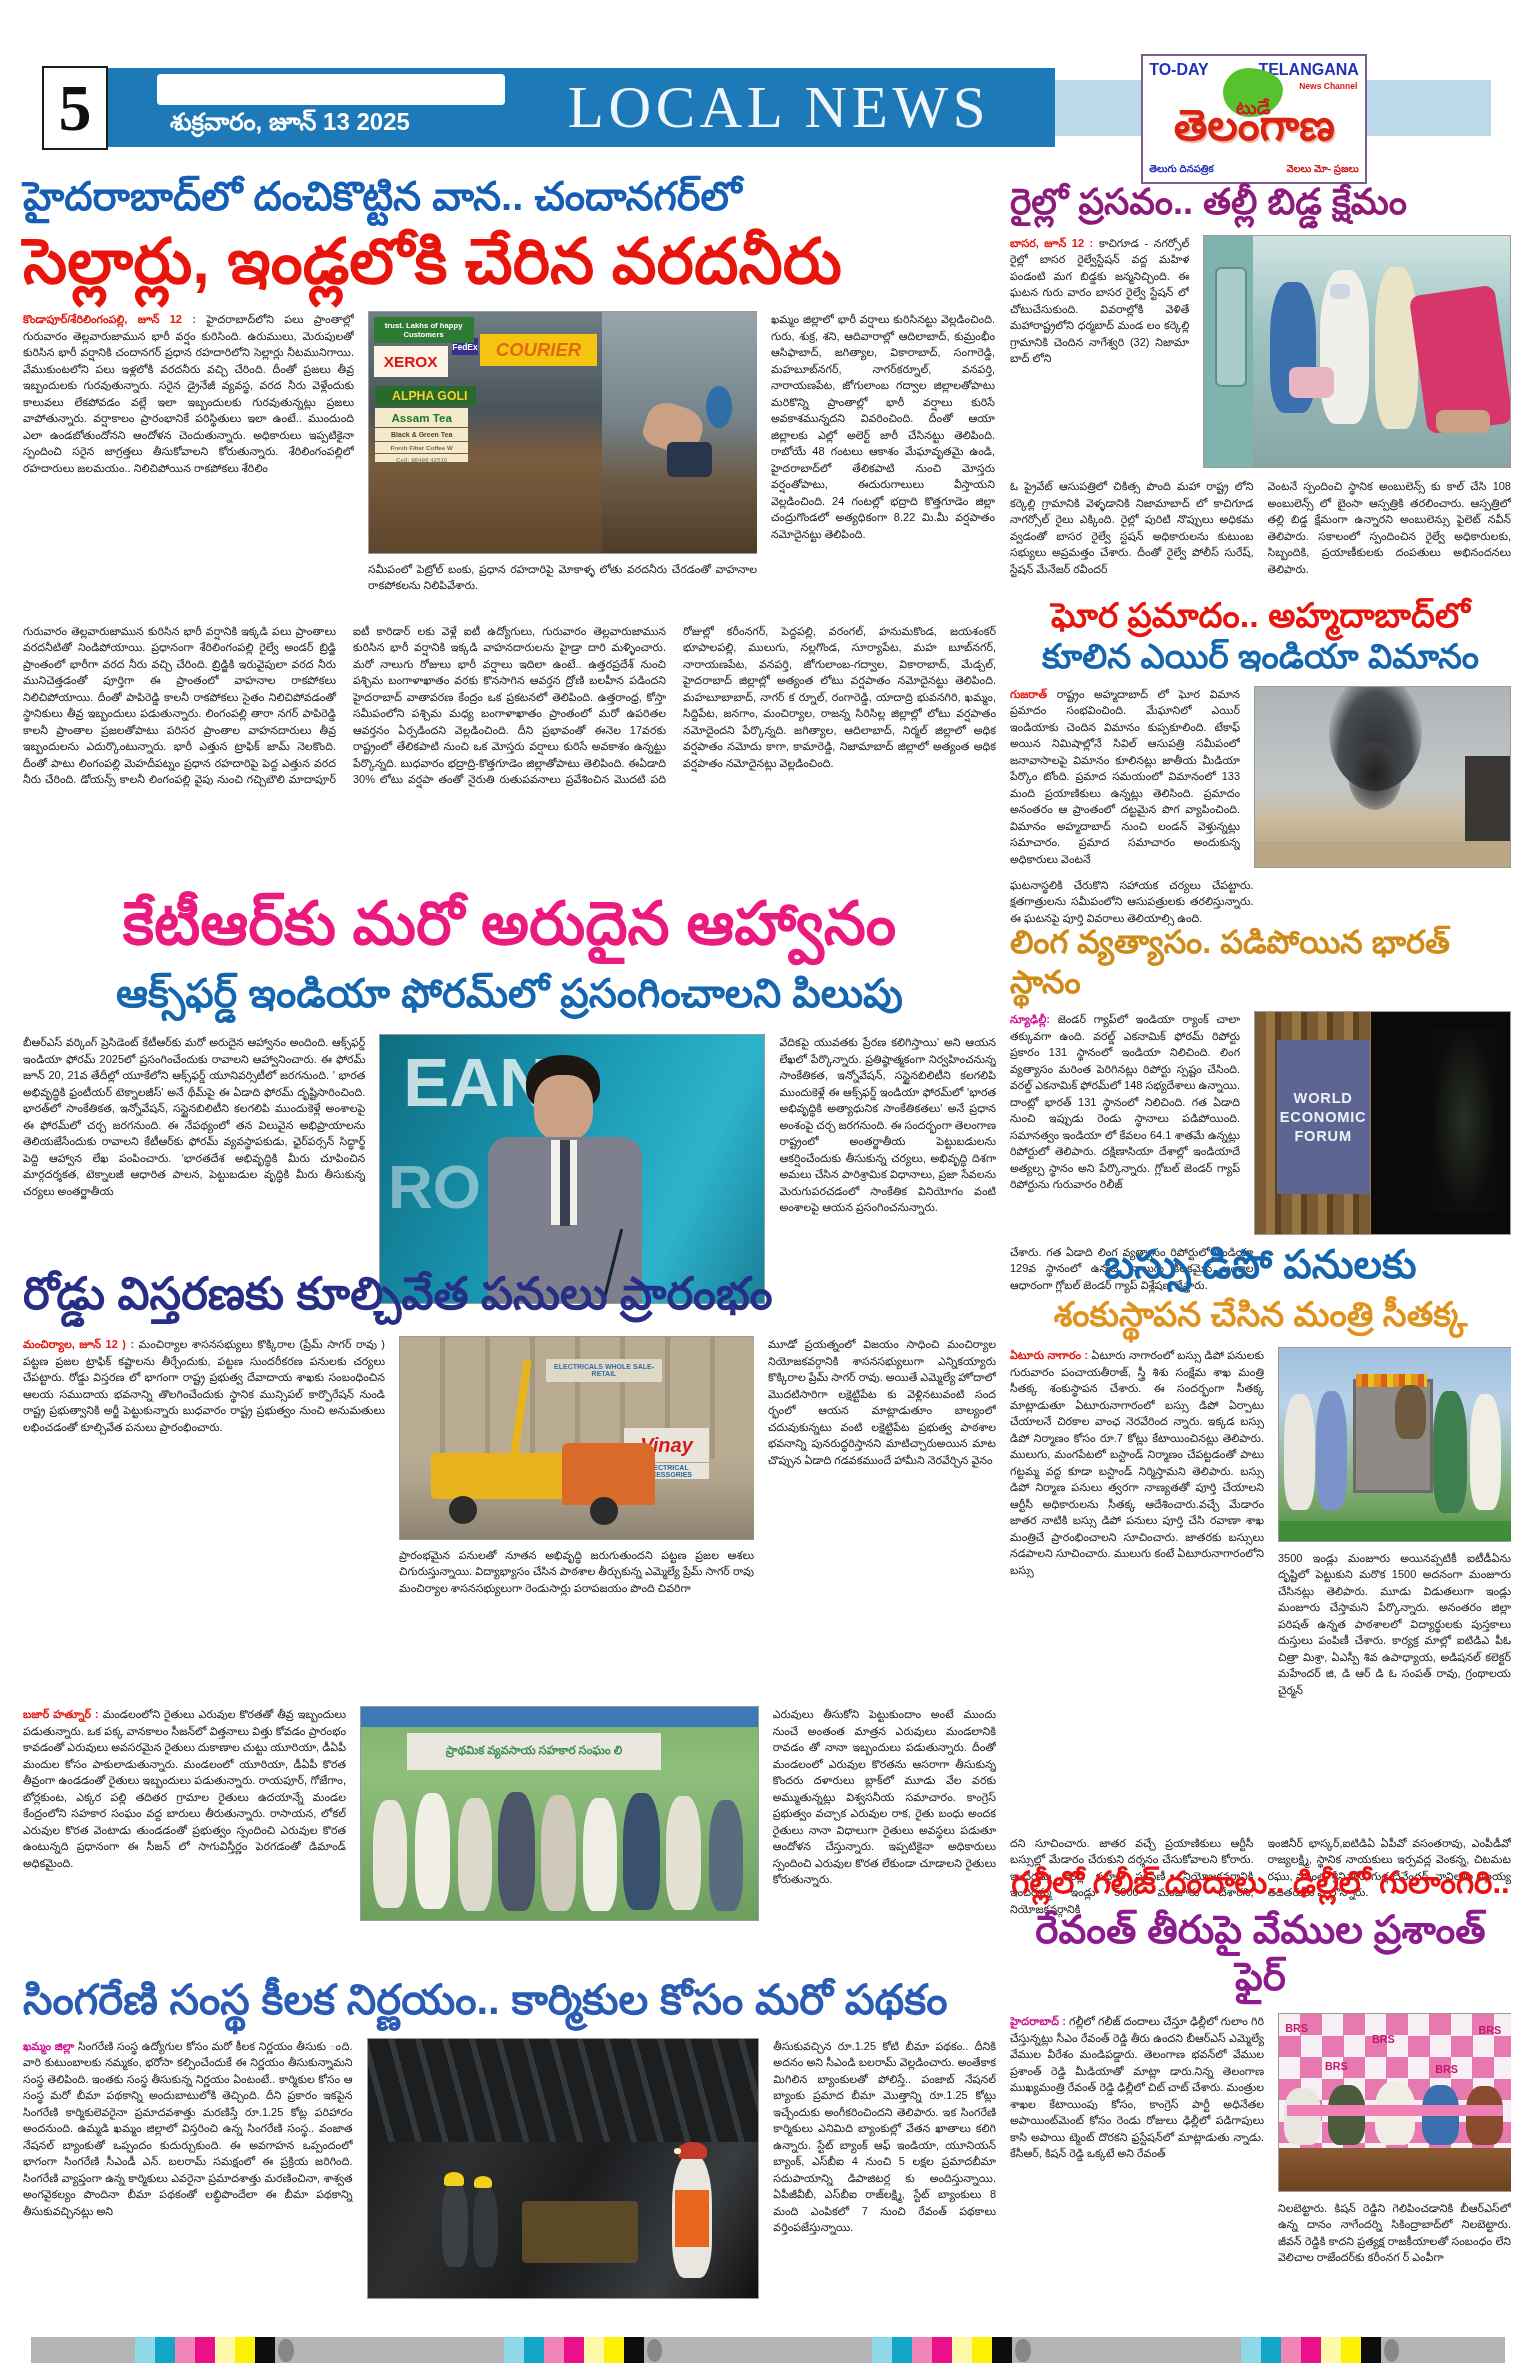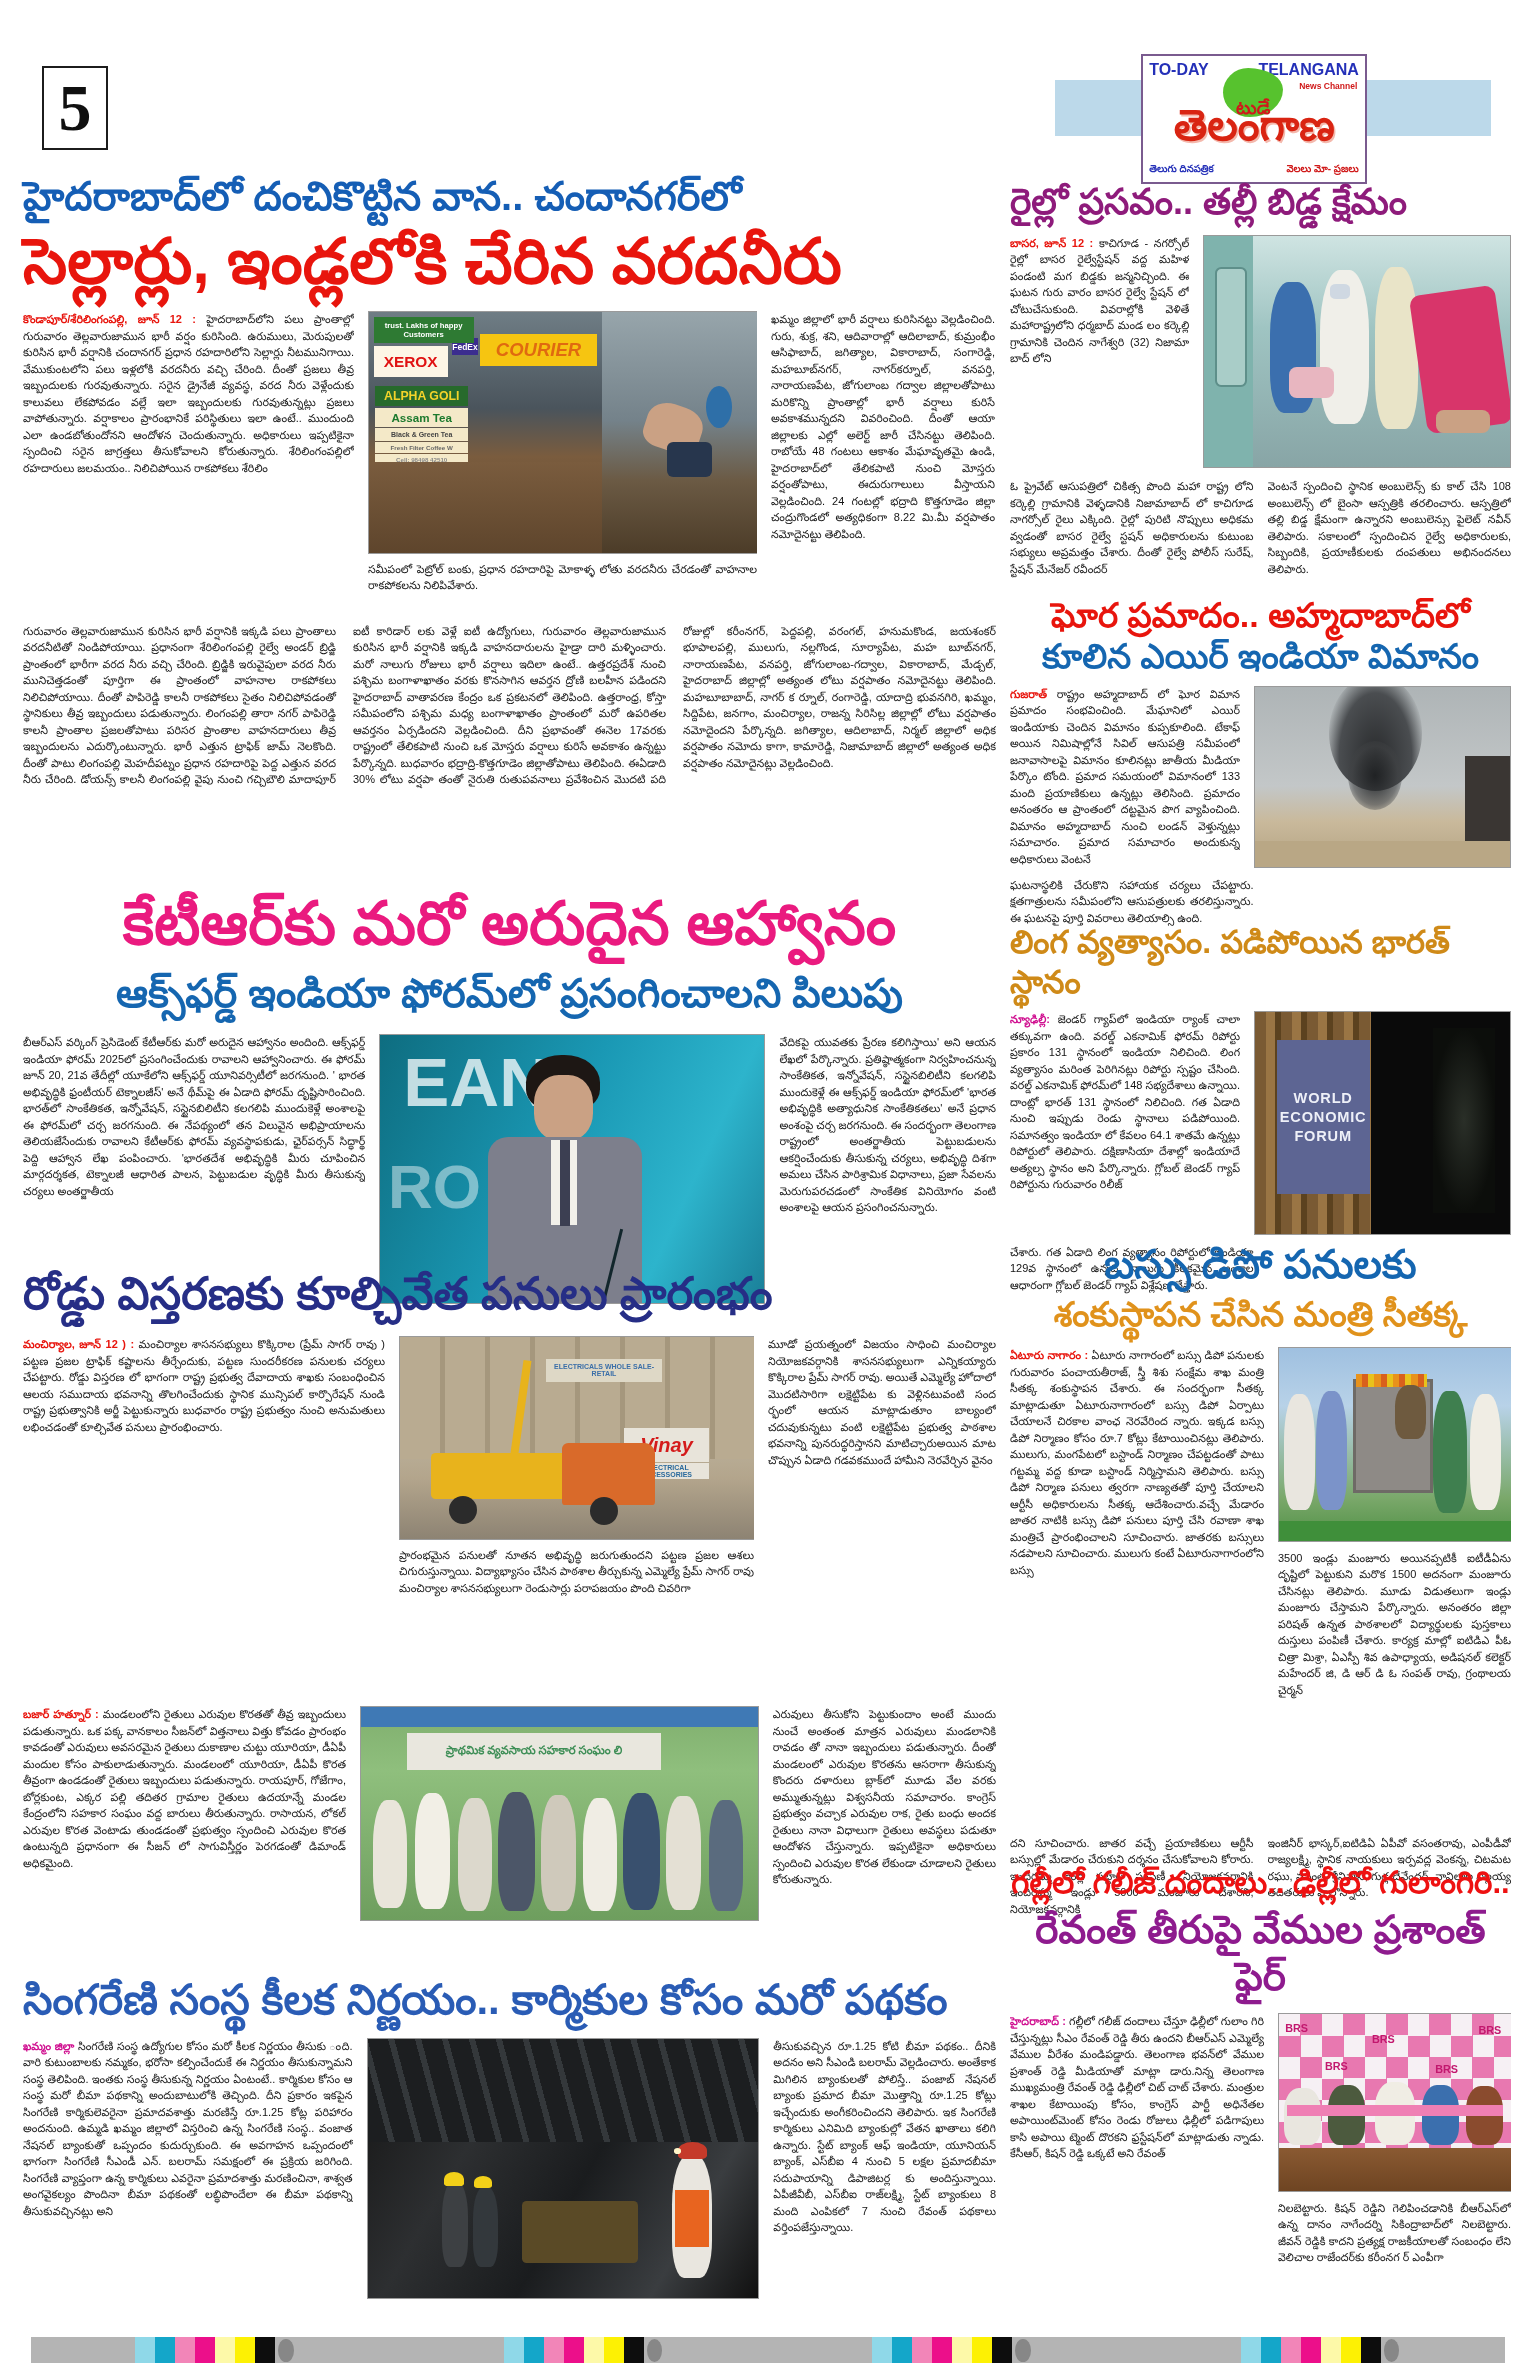--- a/index.html
+++ b/index.html
@@ -62,20 +62,25 @@
 </style>
 </head>
 <body>
 
 <div class="page">
 
   <div class="abs num-box">
     <span>5</span>
   </div>
   <div class="abs light-band"></div>
+  <div class="abs blue-bar">
+    <div class="date-pill"></div>
+    <div class="date-text">శుక్రవారం, జూన్ 13  2025</div>
+    <div class="localnews">LOCAL NEWS</div>
+  </div>
   <div class="abs logo-box">
     <span class="logo-today">TO-DAY</span>
     <span class="logo-tel">TELANGANA</span>
     <span class="logo-sub">News Channel</span>
     <span class="logo-map"></span>
     <span class="logo-script-sm">టుడే</span>
     <span class="logo-script">తెలంగాణ</span>
     <span class="logo-bl">తెలుగు దినపత్రిక</span>
     <span class="logo-br">వెలలు మో- ప్రజలు</span>
   </div>
@@ -88,21 +93,21 @@
         <span class="dl">కొండాపూర్/శేరిలింగంపల్లి, జూన్ 12 :</span>
         <span>హైదరాబాద్‌లోని పలు ప్రాంతాల్లో గురువారం తెల్లవారుజామున భారీ వర్షం కురిసింది. ఉరుములు, మెరుపులతో కురిసిన భారీ వర్షానికి చందానగర్ ప్రధాన రహదారిలోని సెల్లార్లు నీటమునిగాయి. వేముకుంటలోని పలు ఇళ్లలోకి వరదనీరు వచ్చి చేరింది. దీంతో ప్రజలు తీవ్ర ఇబ్బందులకు గురవుతున్నారు. సరైన డ్రైనేజీ వ్యవస్థ, వరద నీరు వెళ్లేందుకు కాలువలు లేకపోవడం వల్లే ఇలా ఇబ్బందులకు గురవుతున్నట్లు ప్రజలు వాపోతున్నారు. వర్షాకాలం ప్రారంభానికే పరిస్థితులు ఇలా ఉంటే.. ముందుంది ఎలా ఉండబోతుందోనని ఆందోళన చెందుతున్నారు. అధికారులు ఇప్పటికైనా స్పందించి సరైన జాగ్రత్తలు తీసుకోవాలని కోరుతున్నారు. శేరిలింగంపల్లిలో రహదారులు జలమయం.. నిలిచిపోయిన రాకపోకలు శేరిలిం</span>
       </div>
       <div class="col" style="width:389px;">
         <div class="photo" style="width:389px;height:241px;">
           <div style="position:absolute;left:0;top:0;width:60%;height:100%;background:linear-gradient(#6f7d85 0%,#4a545c 40%,#7a5c3e 60%,#5e452c 100%);"></div>
           <div class="sign" style="left:4.6px;top:34px;width:74px;height:31px;background:#fdf6e6;color:#e01212;font-size:15.4px;">XEROX</div>
           <div class="sign" style="left:83px;top:26px;width:26px;height:17px;background:#3b2d8f;color:#fff;font-size:8.5px;">FedEx</div>
           <div class="sign" style="left:111px;top:21.6px;width:117px;height:32px;background:#f6c511;color:#e06a10;font-size:18.5px;font-style:italic;">COURIER</div>
           <div class="sign" style="left:4.6px;top:4.6px;width:100px;height:26px;background:#2e7a33;color:#fff;font-size:7.7px;">trust. Lakhs of happy Customers</div>
-          <div class="sign" style="left:6.2px;top:74px;width:93px;height:20px;background:#276a2c;color:#f4d32a;font-size:12.3px;">ALPHA GOLI</div>
+          <div class="sign" style="left:6.2px;top:74px;width:93px;height:20px;background:#276a2c;color:#f4d32a;font-size:12.3px;padding-left:8px;">ALPHA GOLI</div>
           <div class="sign" style="left:6.2px;top:96px;width:93px;height:18.5px;background:#f4e9c8;color:#1c7a2e;font-size:11.6px;">Assam Tea</div>
           <div class="sign" style="left:6.2px;top:116px;width:93px;height:12.3px;background:#f4e9c8;color:#444;font-size:7px;">Black &amp; Green Tea</div>
           <div class="sign" style="left:6.2px;top:130px;width:93px;height:10.8px;background:#f4e9c8;color:#666;font-size:6.2px;">Fresh Filter Coffee W</div>
           <div class="sign" style="left:6.2px;top:142px;width:93px;height:10px;background:#f4e9c8;color:#888;font-size:6.2px;">Cell: 98498 42510</div>
           <div class="water" style="width:60%;height:38%;"></div>
           <div style="position:absolute;right:0;top:0;width:40%;height:100%;background:linear-gradient(#97a5ab 0%,#74828a 45%,#6b5a44 70%,#4c3c28 100%);"></div>
           <div class="person" style="right:56px;top:93px;width:57px;height:46px;background:#caa184;transform:rotate(18deg);"></div>
           <div style="position:absolute;right:46px;top:130px;width:45px;height:35px;background:#27364d;border-radius:6.2px;"></div>
           <div style="position:absolute;right:26px;top:74px;width:26px;height:42px;background:#2e6fa8;border-radius:50%;"></div>
         </div>

